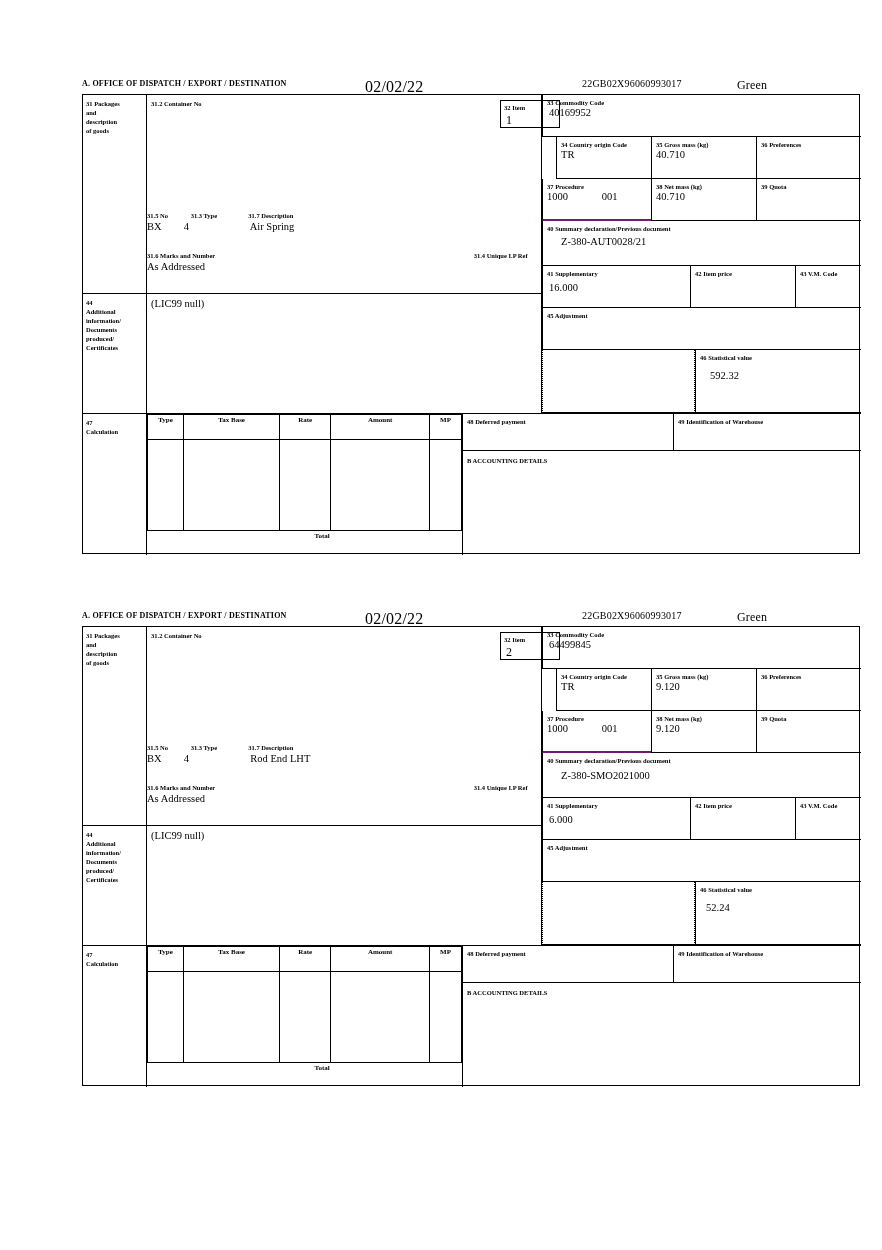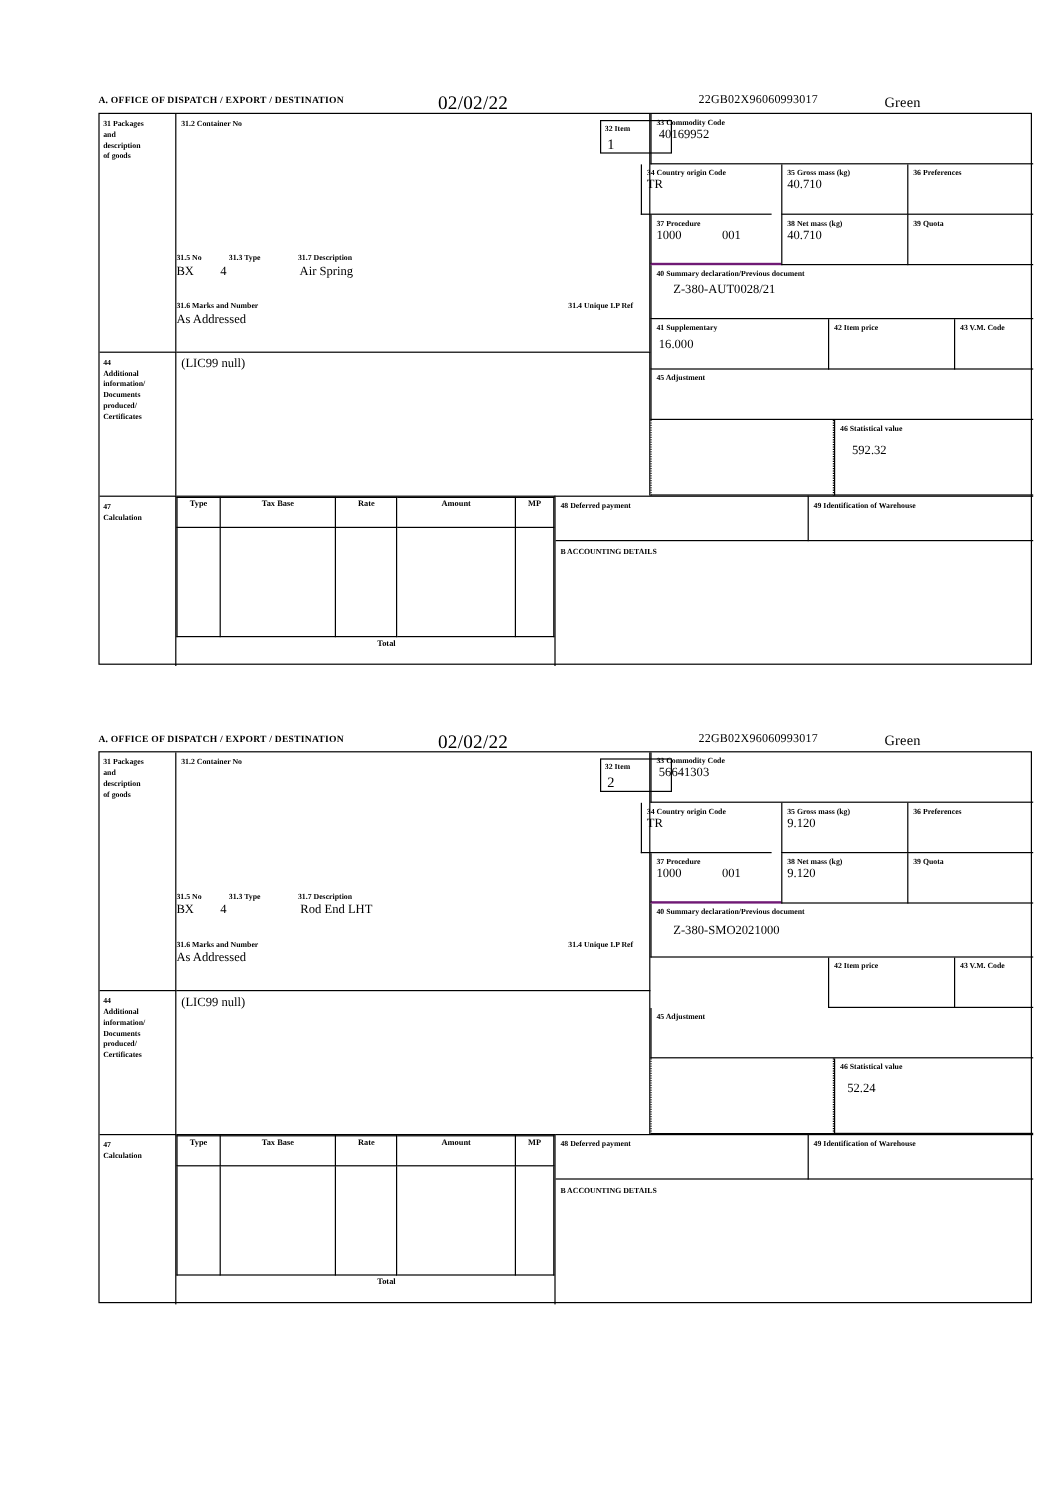--- a/index.html
+++ b/index.html
@@ -56,21 +56,21 @@
   
   .c32{left:417px;top:5px;width:60px;height:28px;border:1px solid #000;padding:2px 3px;}
   .c32 .num{font-size:12px;margin-top:1px;margin-left:2px;}
 
   
   .sub315{position:absolute;left:64px;top:116px;width:395px;}
   .sub316{position:absolute;left:64px;top:156px;width:480px;}
 
   
   .c33{left:459px;top:0;width:319px;height:42px;border-left:1px solid #000;border-bottom:1px solid #000;padding:3px 4px;}
-  .c34{left:451px;top:42px;width:109px;height:42px;border-left:1px solid #000;border-bottom:1px solid #000;padding:3px 4px;}
+  .c34{left:473px;top:42px;width:109px;height:42px;border-left:1px solid #000;border-bottom:1px solid #000;padding:3px 4px;}
   .c35{left:568px;top:42px;width:105px;height:42px;border-left:1px solid #000;border-bottom:1px solid #000;padding:3px 4px;}
   .c36{left:673px;top:42px;width:105px;height:42px;border-left:1px solid #000;border-bottom:1px solid #000;padding:3px 4px;}
   .c37{left:459px;top:84px;width:109px;height:42px;border-left:1px solid #000;border-bottom:2px solid #701a75;padding:3px 4px;}
   .c38{left:568px;top:84px;width:105px;height:42px;border-left:1px solid #000;border-bottom:1px solid #000;padding:3px 4px;}
   .c39{left:673px;top:84px;width:105px;height:42px;border-left:1px solid #000;border-bottom:1px solid #000;padding:3px 4px;}
   .c40{left:459px;top:126px;width:319px;height:45px;border-left:1px solid #000;border-bottom:1px solid #000;padding:3px 4px;}
   .c41{left:459px;top:171px;width:148px;height:42px;border-left:1px solid #000;border-bottom:1px solid #000;padding:3px 4px;}
   .c42{left:607px;top:171px;width:105px;height:42px;border-left:1px solid #000;border-bottom:1px solid #000;padding:3px 4px;}
   .c43{left:712px;top:171px;width:66px;height:42px;border-left:1px solid #000;border-bottom:1px solid #000;padding:3px 4px;}
   .c45{left:459px;top:213px;width:319px;height:42px;border-left:1px solid #000;border-bottom:1px solid #000;padding:3px 4px;}
@@ -319,21 +319,21 @@
       <div class="sub316">
         <div class="lbl">
           <span style="display:inline-block;width:325px;">31.6 Marks and Number</span>
           <span>31.4 Unique I.P Ref</span>
         </div>
         <div class="val" style="margin-top:1px;">As Addressed</div>
       </div>
 
       <div class="cell c33">
         <div class="lbl">33 Commodity Code</div>
-        <div class="val ml">56641303</div>
+        <div class="val ml">64499845</div>
       </div>
 
       <div class="cell c34">
         <div class="lbl">34 Country origin Code</div>
         <div class="val">TR</div>
       </div>
 
       <div class="cell c35">
         <div class="lbl">35 Gross mass (kg)</div>
         <div class="val">9.120</div>
@@ -360,20 +360,24 @@
       <div class="cell c39">
         <div class="lbl">39 Quota</div>
         <div class="val"></div>
       </div>
 
       <div class="cell c40">
         <div class="lbl">40 Summary declaration/Previous document</div>
         <div class="val" style="margin-left:14px;margin-top:5px;">Z-380-SMO2021000</div>
       </div>
 
+      <div class="cell c41">
+        <div class="lbl">41 Supplementary</div>
+        <div class="val ml" style="margin-top:4px;">6.000</div>
+      </div>
 
       <div class="cell c42">
         <div class="lbl">42 Item price</div>
         <div class="val"></div>
       </div>
 
       <div class="cell c43">
         <div class="lbl">43 V.M. Code</div>
         <div class="val"></div>
       </div>

